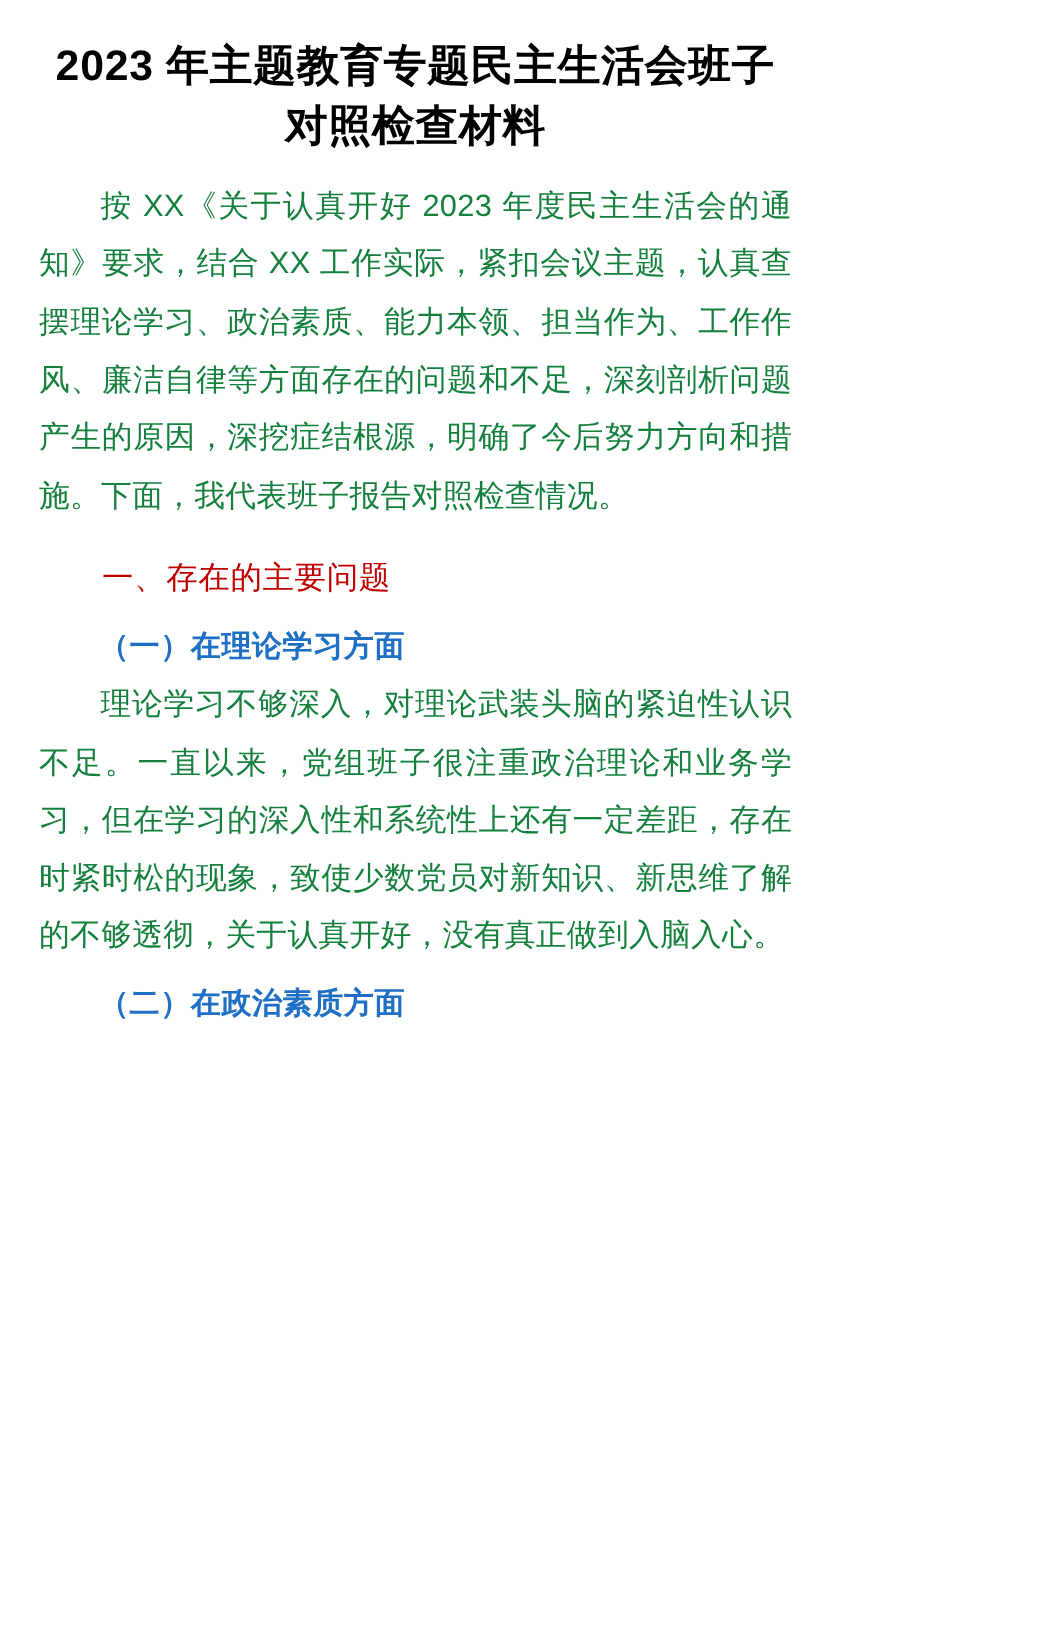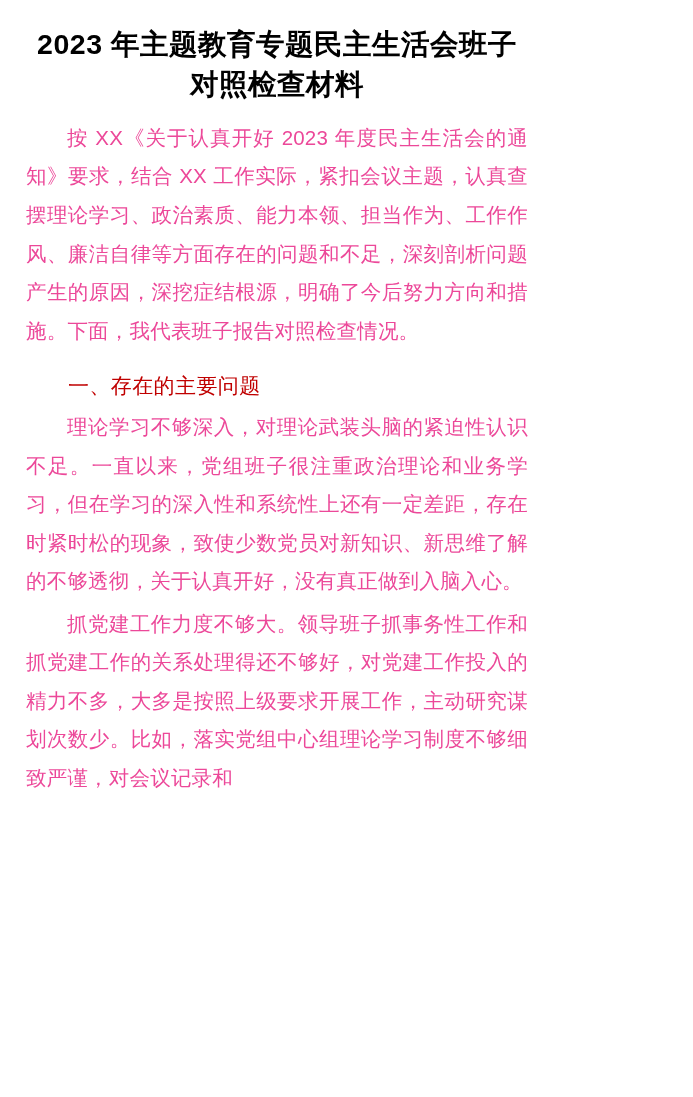--- a/index.html
+++ b/index.html
@@ -26,21 +26,21 @@
     text-align: center;
     line-height: 1.42;
     letter-spacing: 0.5px;
     color: #000000;
     margin: 6px 0 14px 0;
     word-break: break-all;
   }
   .para {
     font-size: 20.5px;
     line-height: 1.88;
-    color: #ec4899;
+    color: #15803d;
     text-align: justify;
     text-justify: inter-ideograph;
     text-indent: 2em;
     margin: 0 0 4px 0;
     word-break: break-all;
     letter-spacing: 0.2px;
   }
   .heading-1 {
     font-size: 21px;
     font-weight: normal;
@@ -69,19 +69,20 @@
 <div class="page">
 
   <h1 class="doc-title">2023 年主题教育专题民主生活会班子对照检查材料</h1>
 
   <p class="para">按 XX《关于认真开好 2023 年度民主生活会的通知》要求，结合 XX 工作实际，紧扣会议主题，认真查摆理论学习、政治素质、能力本领、担当作为、工作作风、廉洁自律等方面存在的问题和不足，深刻剖析问题产生的原因，深挖症结根源，明确了今后努力方向和措施。下面，我代表班子报告对照检查情况。</p>
 
   <div class="spacer-sm"></div>
 
   <h2 class="heading-1">一、存在的主要问题</h2>
 
+  <h3 class="heading-2">（一）在理论学习方面</h3>
 
   <p class="para">理论学习不够深入，对理论武装头脑的紧迫性认识不足。一直以来，党组班子很注重政治理论和业务学习，但在学习的深入性和系统性上还有一定差距，存在时紧时松的现象，致使少数党员对新知识、新思维了解的不够透彻，关于认真开好，没有真正做到入脑入心。</p>
 
+  <h3 class="heading-2">（二）在政治素质方面</h3>
 
-  <p class="para">抓党建工作力度不够大。领导班子抓事务性工作和抓党建工作的关系处理得还不够好，对党建工作投入的精力不多，大多是按照上级要求开展工作，主动研究谋划次数少。比如，落实党组中心组理论学习制度不够细致严谨，对会议记录和</p>
 
 </div>
 
 </body></html>

